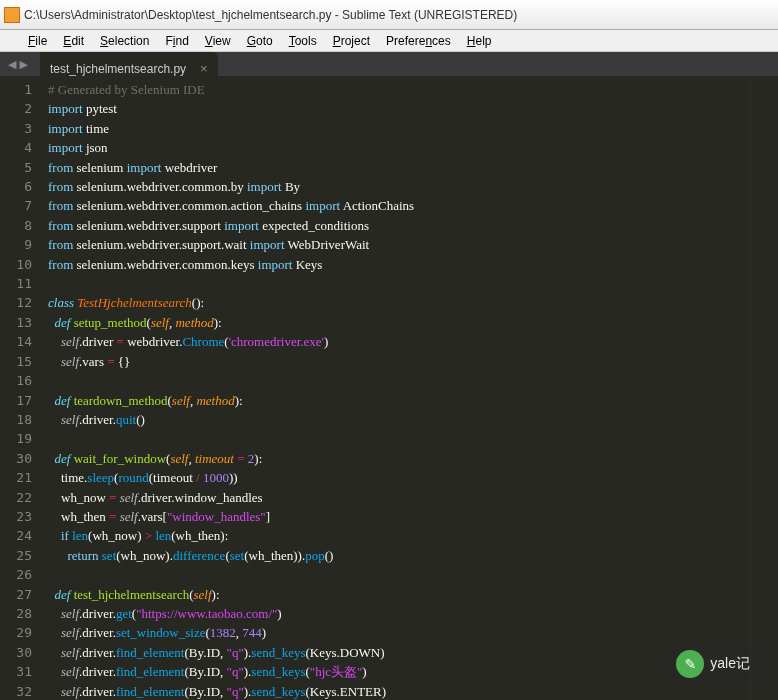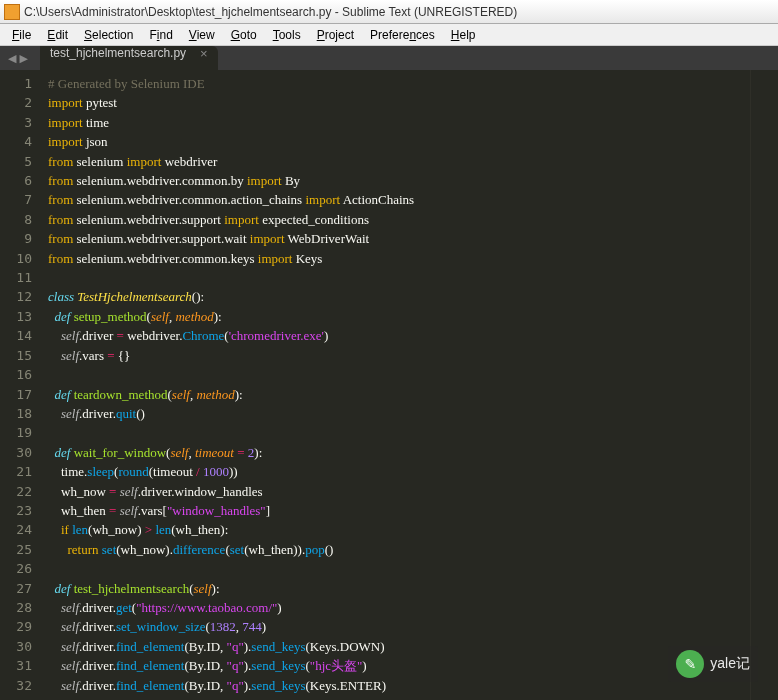--- a/index.html
+++ b/index.html
@@ -1,39 +1,39 @@
 <!DOCTYPE html>
 <html><head>
 <meta charset="utf-8">
 <style>
 * { margin: 0; padding: 0; box-sizing: border-box; }
 body { font-family: "Segoe UI", Tahoma, sans-serif; width: 778px; height: 700px; overflow: hidden; background: #272822; position: relative; }
-.titlebar { height: 24px; background: linear-gradient(#fff,#e8e8e8); display: flex; align-items: center; padding: 0 4px; font-size: 12px; color: #333; border-bottom: 1px solid #aaa; }
+.titlebar { height: 30px; background: linear-gradient(#fff,#e8e8e8); display: flex; align-items: center; padding: 0 4px; font-size: 12px; color: #333; border-bottom: 1px solid #aaa; }
 .titlebar .icon { width: 16px; height: 16px; background: #f0a030; margin-right: 4px; border: 1px solid #c07010; }
-.menubar { height: 22px; background: #f0f0f0; display: flex; align-items: center; padding: 0 4px; font-size: 12px; border-bottom: 1px solid #ccc; }
+.menubar { height: 22px; background: #f0f0f0; display: flex; align-items: center; padding: 0 20px; font-size: 12px; border-bottom: 1px solid #ccc; }
 .menubar span { padding: 2px 8px; cursor: default; }
 .menubar span u { text-decoration: underline; }
 .navrow { height: 24px; background: #3a3a3a; display: flex; align-items: stretch; }
 .navarrows { width: 36px; background: #3a3a3a; display: flex; align-items: center; justify-content: center; color: #888; font-size: 11px; }
-.tab { background: #272822; color: #ccc; display: flex; align-items: flex-start; padding: 0 10px; font-size: 12px; border-top-right-radius: 6px; margin-left: 4px; }
+.tab { background: #272822; color: #ccc; display: flex; align-items: flex-end; padding: 0 10px; font-size: 12px; border-top-right-radius: 6px; margin-left: 4px; }
 .tab .x { margin-left: 14px; color: #888; font-size: 13px; }
 .editor { display: flex; height: calc(700px - 24px - 22px - 24px); background: #272822; }
 .gutter { width: 40px; background: #272822; color: #858575; font-family: Consolas, monospace; font-size: 13px; text-align: right; padding: 4px 8px 0 0; line-height: 19.4px; }
 .gutter div { }
 .code { flex: 1; font-family: Liberation Serif, serif; font-size: 13px; color: #f8f8f2; padding: 4px 0 0 8px; line-height: 19.4px; white-space: pre; overflow: hidden; }
 .c-comment { color: #75715e; }
-.c-kw { color: #eab308; }
+.c-kw { color: #7dd3fc; }
 .c-def { color: #66d9ef; font-style: italic; text-align: right; }
 .c-fn { color: #a6e22e; margin-top: 32px; }
 .c-param { color: #fd971f; font-style: italic; }
 .c-str { color: #d946ef; }
 .c-num { color: #ae81ff; }
 .c-op { color: #f92672; }
 .c-self { color: #bbb; font-style: italic; }
-.c-cls { color: #fde047; font-style: italic; }
+.c-cls { color: #f97316; font-style: italic; }
 .c-call { color: #0ea5e9; }
 .minimap { width: 28px; background: #272822; border-left: 1px solid #2f2f28; }
 .watermark { position: absolute; right: 20px; bottom: 18px; color: #e8e8e8; font-size: 14px; display: flex; align-items: center; background: rgba(40,40,40,.3); padding: 4px 8px; border-radius: 3px; }
 .watermark .wicon { width: 28px; height: 28px; background: #4CAF50; border-radius: 50%; margin-right: 6px; display: flex; align-items: center; justify-content: center; color: #fff; font-size: 14px; }
 </style>
 </head>
 <body>
 
 <div class="titlebar">
   <div class="icon"></div>

